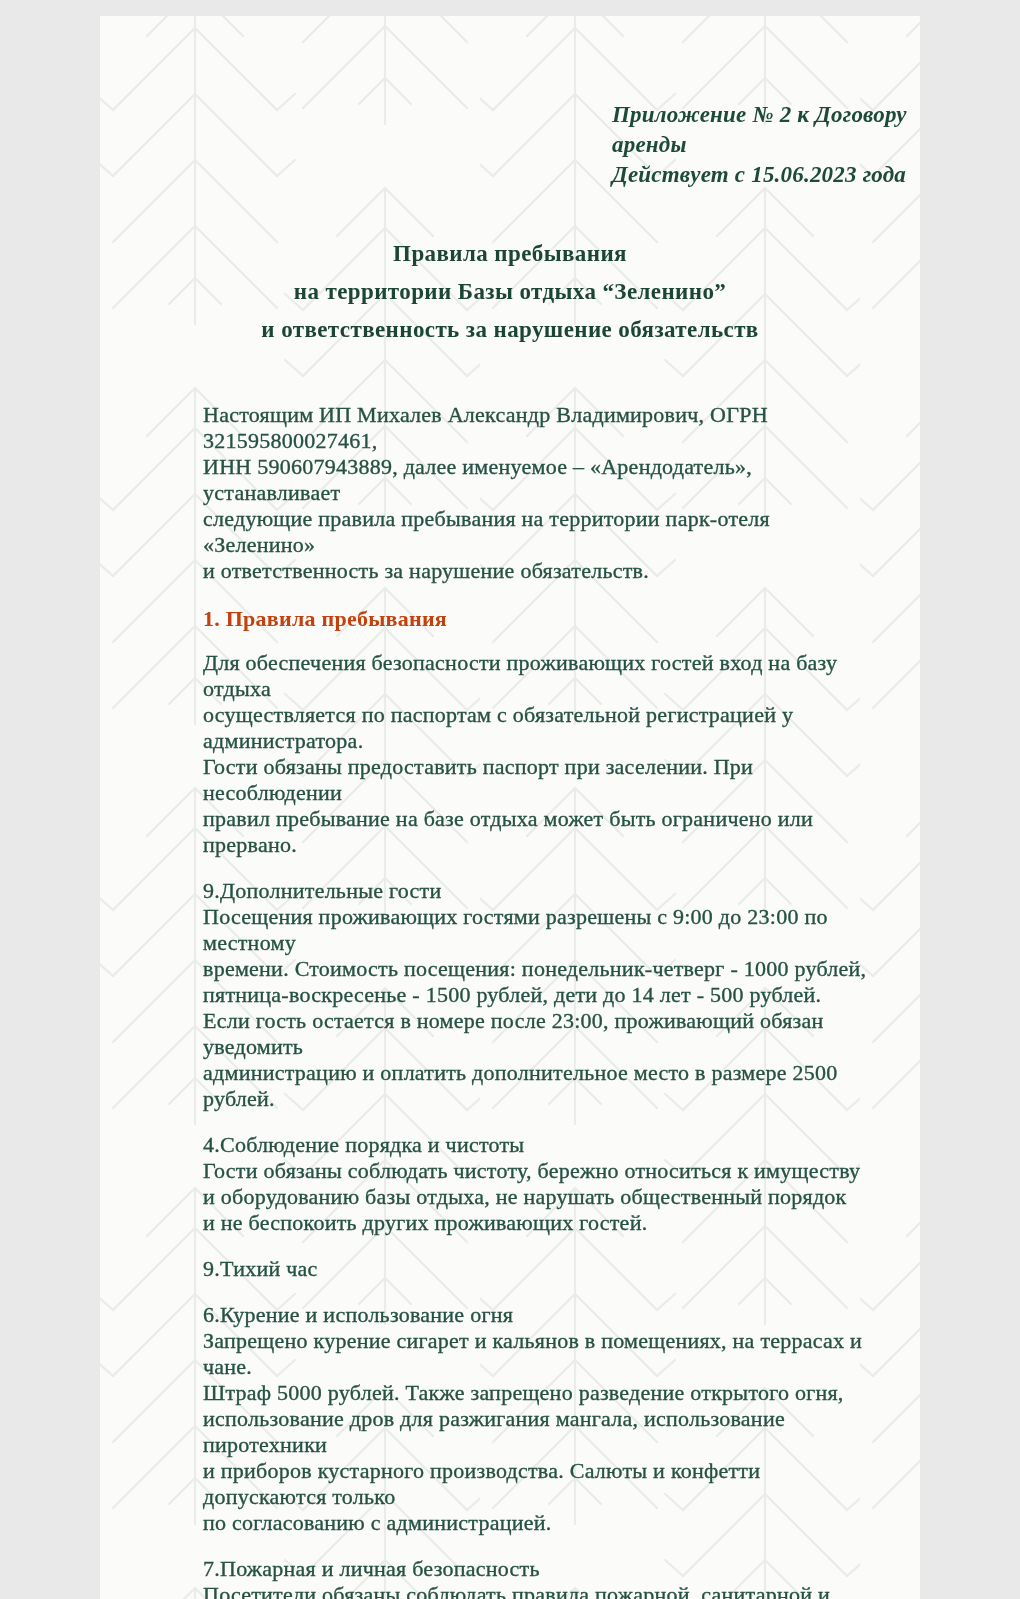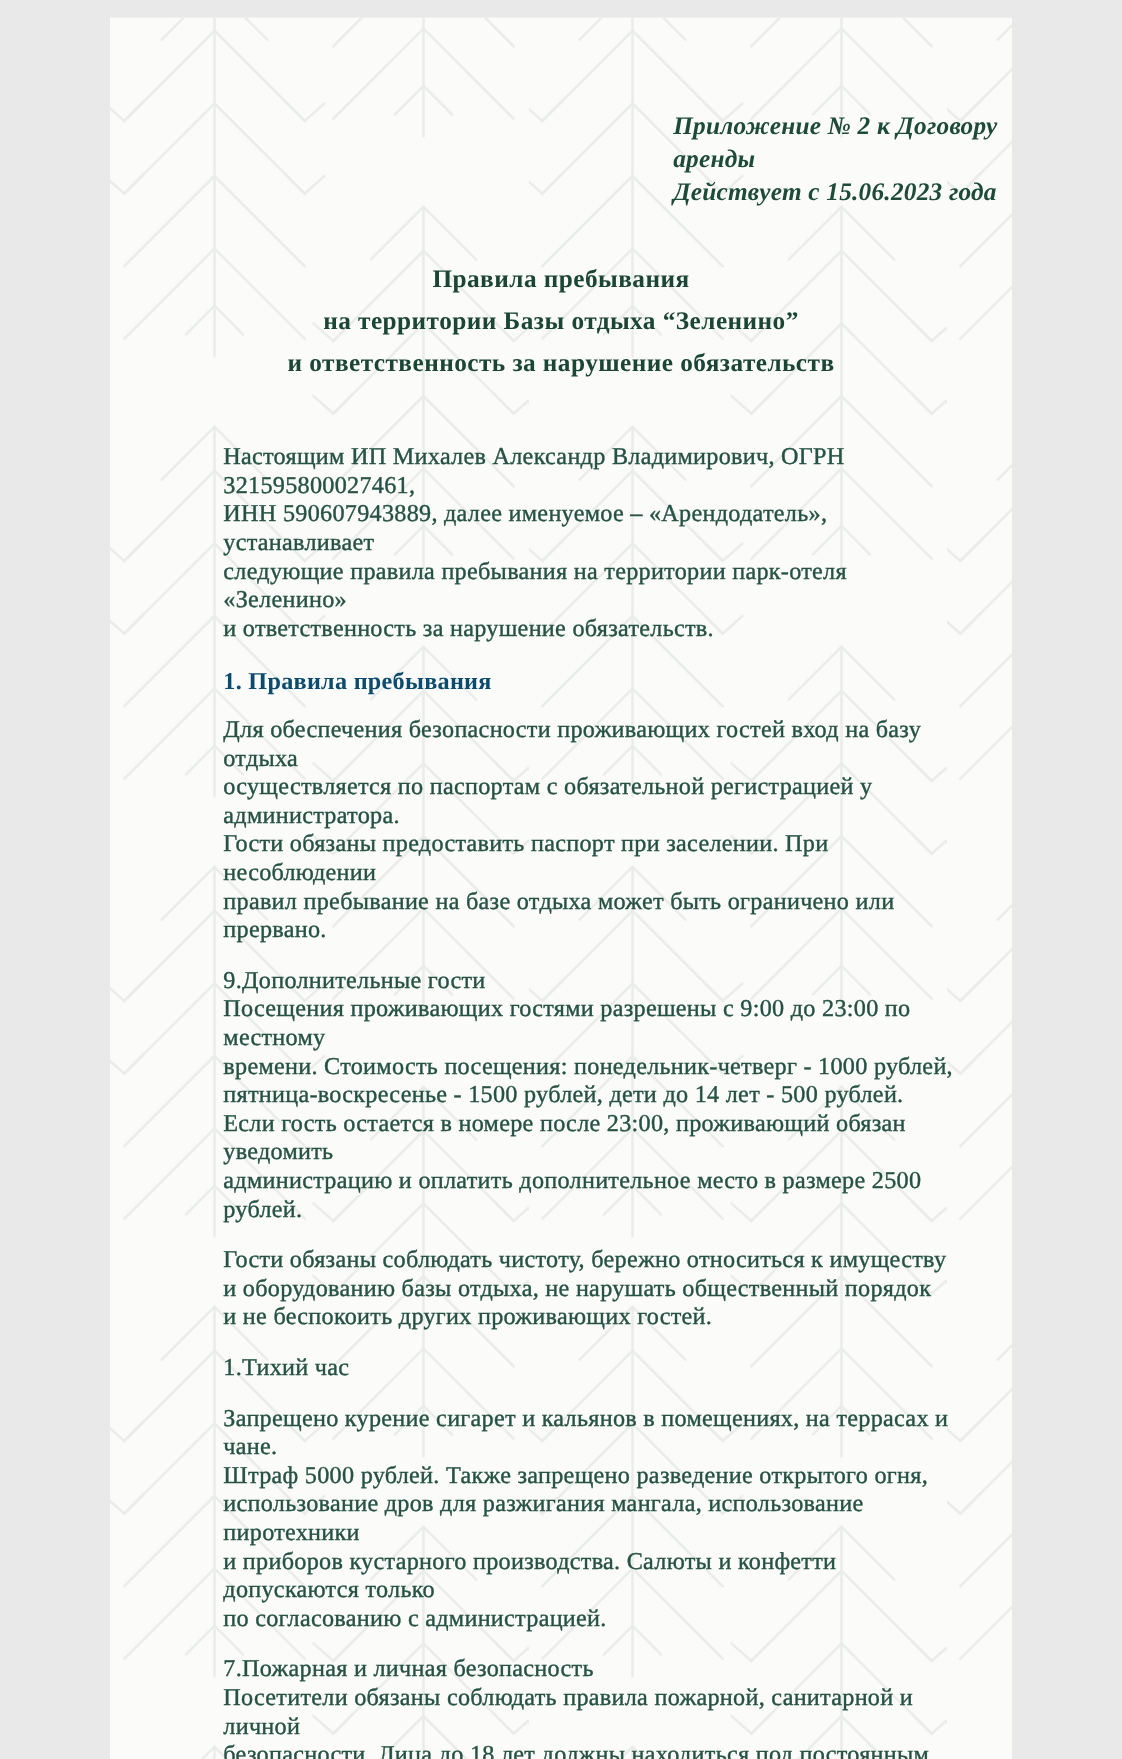--- a/index.html
+++ b/index.html
@@ -33,21 +33,21 @@
   .body-col{
     position:absolute;left:103px;right:48px;top:386px;
     color:#265245;
     font-size:22px;line-height:26px;font-weight:500;
     letter-spacing:.25px;
     -webkit-text-stroke:.35px currentColor;
   }
   .intro{white-space:pre-line;}
   .section-header{
     margin-top:22px;
-    font-weight:700;color:#0c4a6e;
+    font-weight:700;color:#c2410c;
     -webkit-text-stroke:0 transparent;
   }
   .rule{margin-top:20px;}
   .rule-heading{white-space:pre-line;}
   .rule-body{white-space:pre-line;}
 </style>
 </head>
 <body>
 
 <div class="page">
@@ -111,30 +111,32 @@
       <div class="rule">
         <div class="rule-heading">9.Дополнительные гости</div>
         <div class="rule-body">Посещения проживающих гостями разрешены с 9:00 до 23:00 по местному
 времени. Стоимость посещения: понедельник-четверг - 1000 рублей,
 пятница-воскресенье - 1500 рублей, дети до 14 лет - 500 рублей.
 Если гость остается в номере после 23:00, проживающий обязан уведомить
 администрацию и оплатить дополнительное место в размере 2500 рублей.</div>
       </div>
 
       <div class="rule">
+        <div class="rule-heading">4.Соблюдение порядка и чистоты</div>
         <div class="rule-body">Гости обязаны соблюдать чистоту, бережно относиться к имуществу
 и оборудованию базы отдыха, не нарушать общественный порядок
 и не беспокоить других проживающих гостей.</div>
       </div>
 
       <div class="rule">
-        <div class="rule-heading">1.Тихий час</div>
+        <div class="rule-heading">9.Тихий час</div>
       </div>
 
       <div class="rule">
+        <div class="rule-heading">6.Курение и использование огня</div>
         <div class="rule-body">Запрещено курение сигарет и кальянов в помещениях, на террасах и чане.
 Штраф 5000 рублей. Также запрещено разведение открытого огня,
 использование дров для разжигания мангала, использование пиротехники
 и приборов кустарного производства. Салюты и конфетти допускаются только
 по согласованию с администрацией.</div>
       </div>
 
       <div class="rule">
         <div class="rule-heading">7.Пожарная и личная безопасность</div>
         <div class="rule-body">Посетители обязаны соблюдать правила пожарной, санитарной и личной

